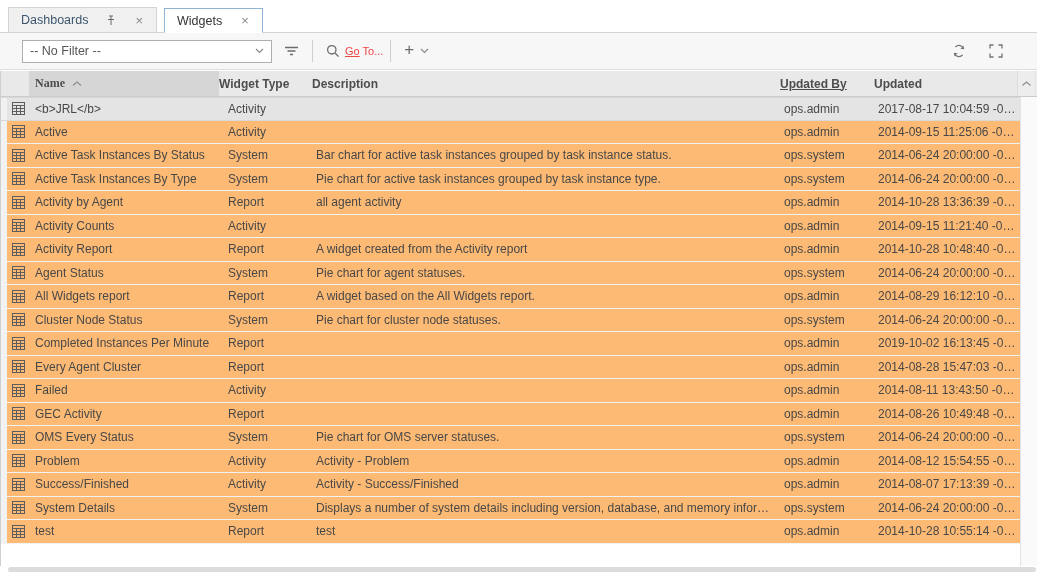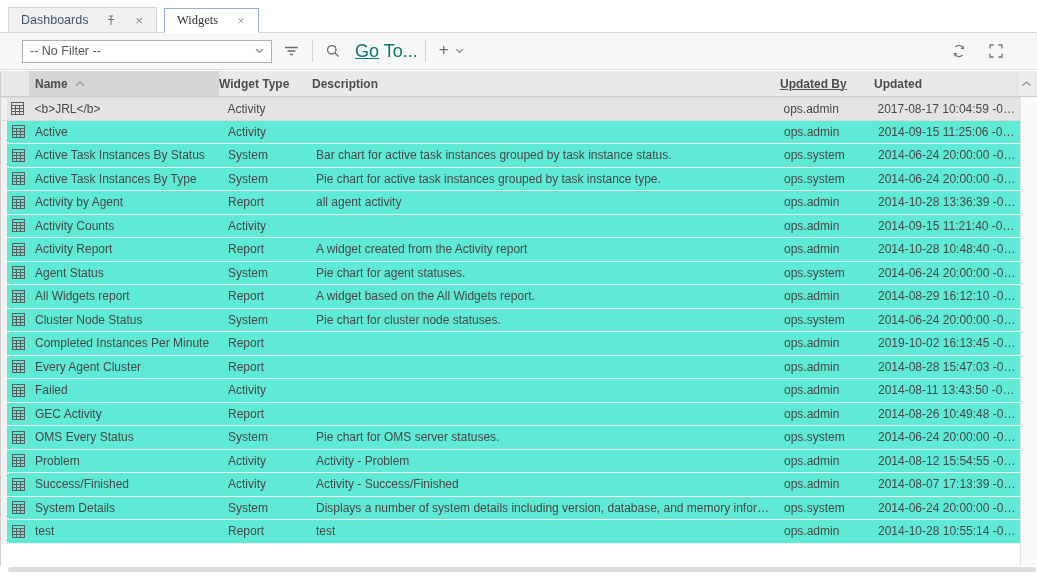--- a/index.html
+++ b/index.html
@@ -13,63 +13,63 @@
   .tabbar {
     height:33px; background:#fff; border-bottom:1px solid #d4d4d4;
     display:flex; align-items:flex-end; padding-left:8px;
   }
   .tab {
     height:25px; display:flex; align-items:center; gap:18px;
     padding:0 12px; margin-right:7px; font-size:12.5px; cursor:pointer;
     position:relative;
   }
   .tab.inactive { background:#f0f0f0; border:1px solid #d4d4d4; border-bottom:none; color:#3d566e; }
-  .tab.active   { background:#fff; border:1px solid #8fb2d4; border-bottom:1px solid #fff; margin-bottom:-1px; color:#333; z-index:2;font-family:Liberation Serif, serif; }
+  .tab.active   { background:#fff; border:1px solid #8fb2d4; border-bottom:1px solid #fff; margin-bottom:-1px; color:#333; z-index:2; }
   .tab .close { color:#8a8a8a; font-size:13px; line-height:1; padding:0 1px; }
   .pin-icon svg { display:block; }
 
   
   .toolbar {
     height:37px; background:#f7f7f7; border-bottom:1px solid #ddd;
     display:flex; align-items:center; padding:0 22px;
   }
   .filter-select {
     width:250px; height:23px; background:#fff; border:1px solid #aeaeae;
     display:flex; align-items:center; justify-content:space-between;
     padding:0 7px; font-size:12.5px; color:#555; cursor:pointer;
   }
   .tb-icon { display:flex; align-items:center; justify-content:center; padding:0 6px; cursor:pointer; }
   .tb-divider { width:1px; height:22px; background:#cfcfcf; margin:0 7px; }
-  .goto { font-size:18px; color:#0f766e; cursor:pointer; margin-left:12px; white-space:nowrap; }
+  .goto { font-size:11px; color:#ef4444; cursor:pointer; margin-left:2px; white-space:nowrap; }
   .goto u { text-decoration:underline; }
   .plus-btn { font-size:17px; color:#6b6b6b; font-weight:400; padding:0 4px 2px 6px; cursor:pointer; }
   .toolbar-right { margin-left:auto; display:flex; align-items:center; gap:10px; padding-right:6px; }
 
   
   .grid { position:absolute; left:0; right:0; top:71px; bottom:7px; border-left:1px solid #cfcfcf; }
   .grid-header {
     display:flex; height:26px; background:#e9e9e9; border-bottom:1px solid #cccccc;
     font-size:12px; font-weight:bold; color:#4d4d4d; align-items:center;
   }
   .hc { height:100%; display:flex; align-items:center; }
   .hc-icon   { width:28px; }
-  .hc-name   { width:190px; background:#d6d6d6; padding-left:6px; gap:7px; }
+  .hc-name   { width:190px; background:#d6d6d6; padding-left:6px; gap:7px;font-family:Liberation Serif, serif; }
   .hc-type   { width:88px;  }
   .hc-desc   { width:465px; padding-left:5px; }
   .hc-by     { width:93px;  padding-left:8px;text-decoration:underline; }
   .hc-date   { width:152px; padding-left:9px;text-align:right; }
   .hc-scroll { width:17px; justify-content:center; background:#ededed; border-left:1px solid #dcdcdc; }
 
   .grid-body { position:absolute; top:26px; left:0; right:17px; bottom:0; overflow:hidden; background:#fff; }
   .row {
     display:flex; height:23.5px; align-items:center; font-size:12px; color:#484848;
-    border-bottom:1px solid #f2f2f2; cursor:default; background:#5eead4;
+    border-bottom:1px solid #f2f2f2; cursor:default; background:#fdba74;
   }
   .row::before { content:""; width:6px; align-self:stretch; background:#f1f1f1; flex:none; }
-  .row.selected { background:#e4e4e4; border-top:1px solid #d9d9d9; border-bottom-color:#d9d9d9; height:23.5px;justify-content:center; }
+  .row.selected { background:#e4e4e4; border-top:1px solid #d9d9d9; border-bottom-color:#d9d9d9; height:23.5px; }
   .cell { white-space:nowrap; overflow:hidden; text-overflow:ellipsis; }
   .c-icon { width:22px; flex:none; display:flex; align-items:center; justify-content:center; }
   .c-name { width:194px; flex:none; padding-left:6px; }
   .c-type { width:88px;  flex:none; padding-left:5px; }
   .c-desc { width:465px; flex:none; padding-left:5px; }
   .c-by   { width:93px;  flex:none; padding-left:8px; }
   .c-date { width:152px; flex:none; padding-left:9px; }
 
   
   .vscroll {

